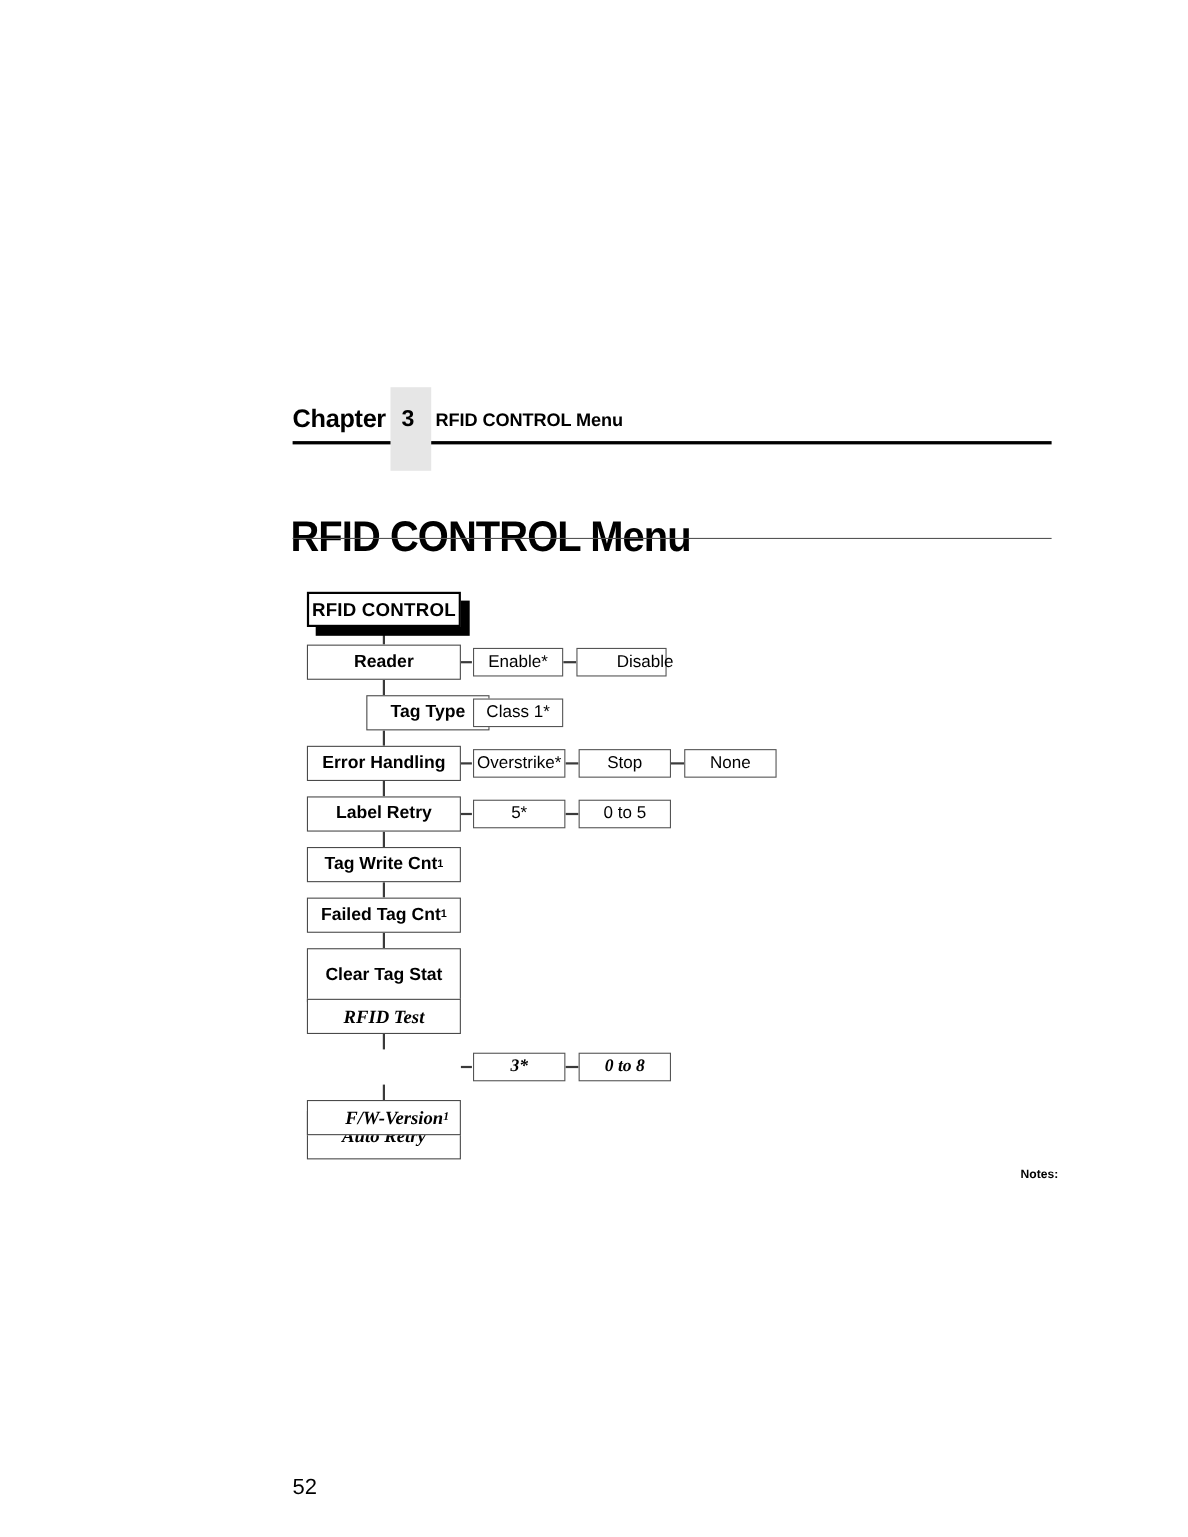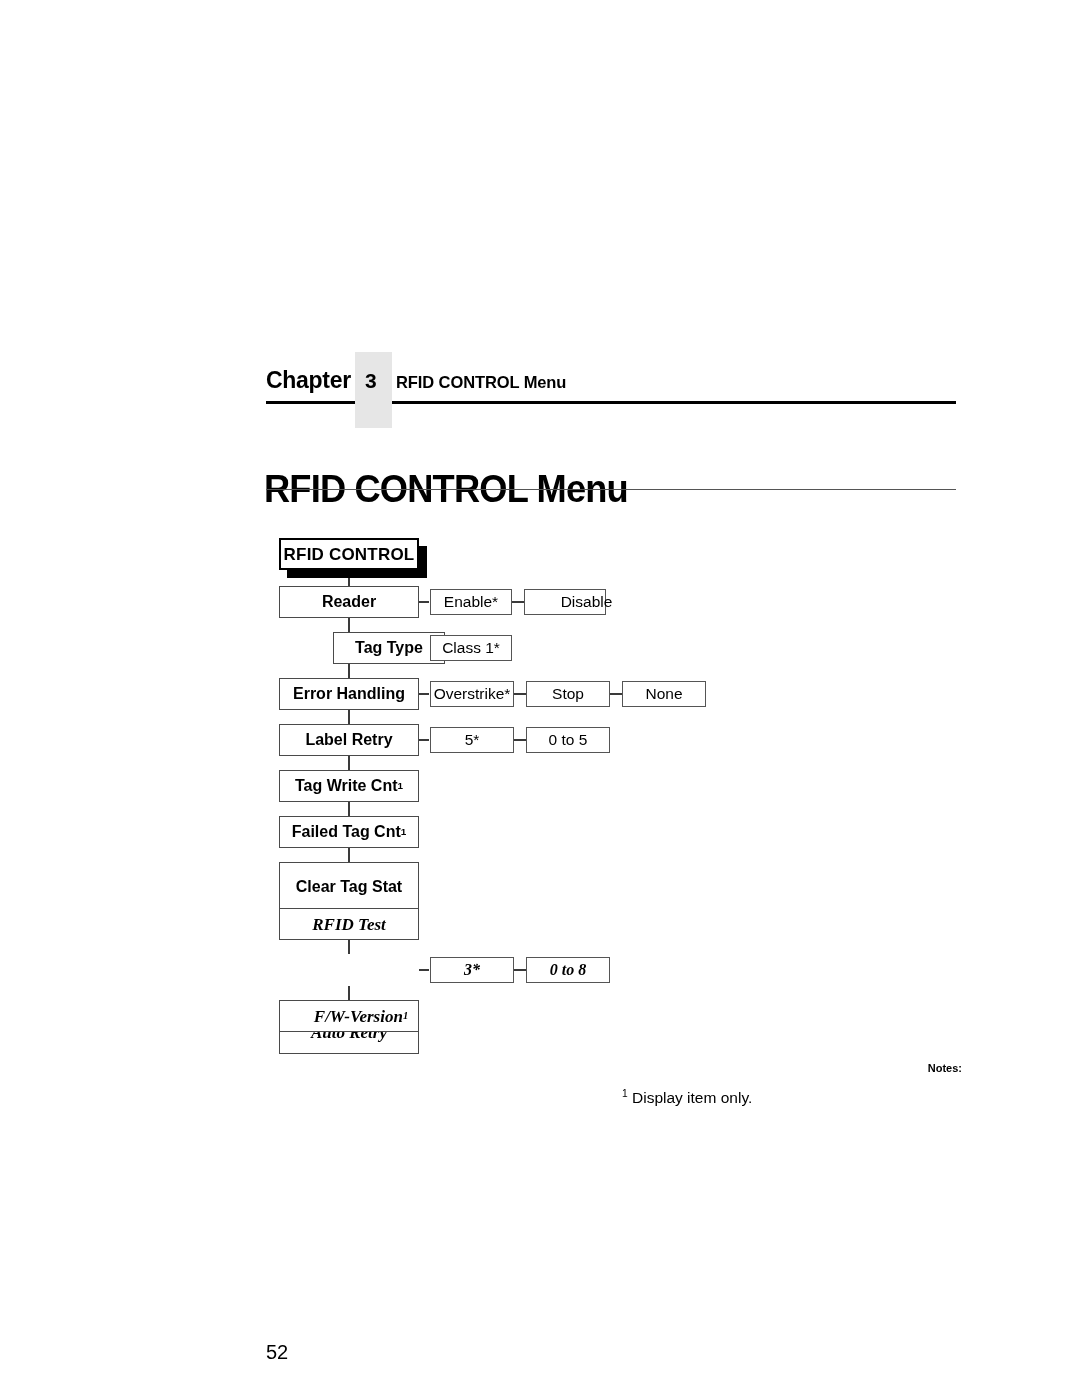--- a/index.html
+++ b/index.html
@@ -307,18 +307,15 @@
       <span>0 to 8</span>
     </div>
     <div class="node level1 italicnode" style="left: 279px; top: 1000px; width: 140px; height: 32px; padding-left: 24px;">
       <span>F/W-Version</span>
       <span class="sup">1</span>
     </div>
   </div>
 
 <div id="notes">
   <div id="notes-heading">Notes:</div>
-  <div class="note-line note-para">
-    <span class="note-sup">1</span><span> Display item only.</span>
-  </div>
 </div>
 
 <div id="folio">52</div>
 
 </body></html>

